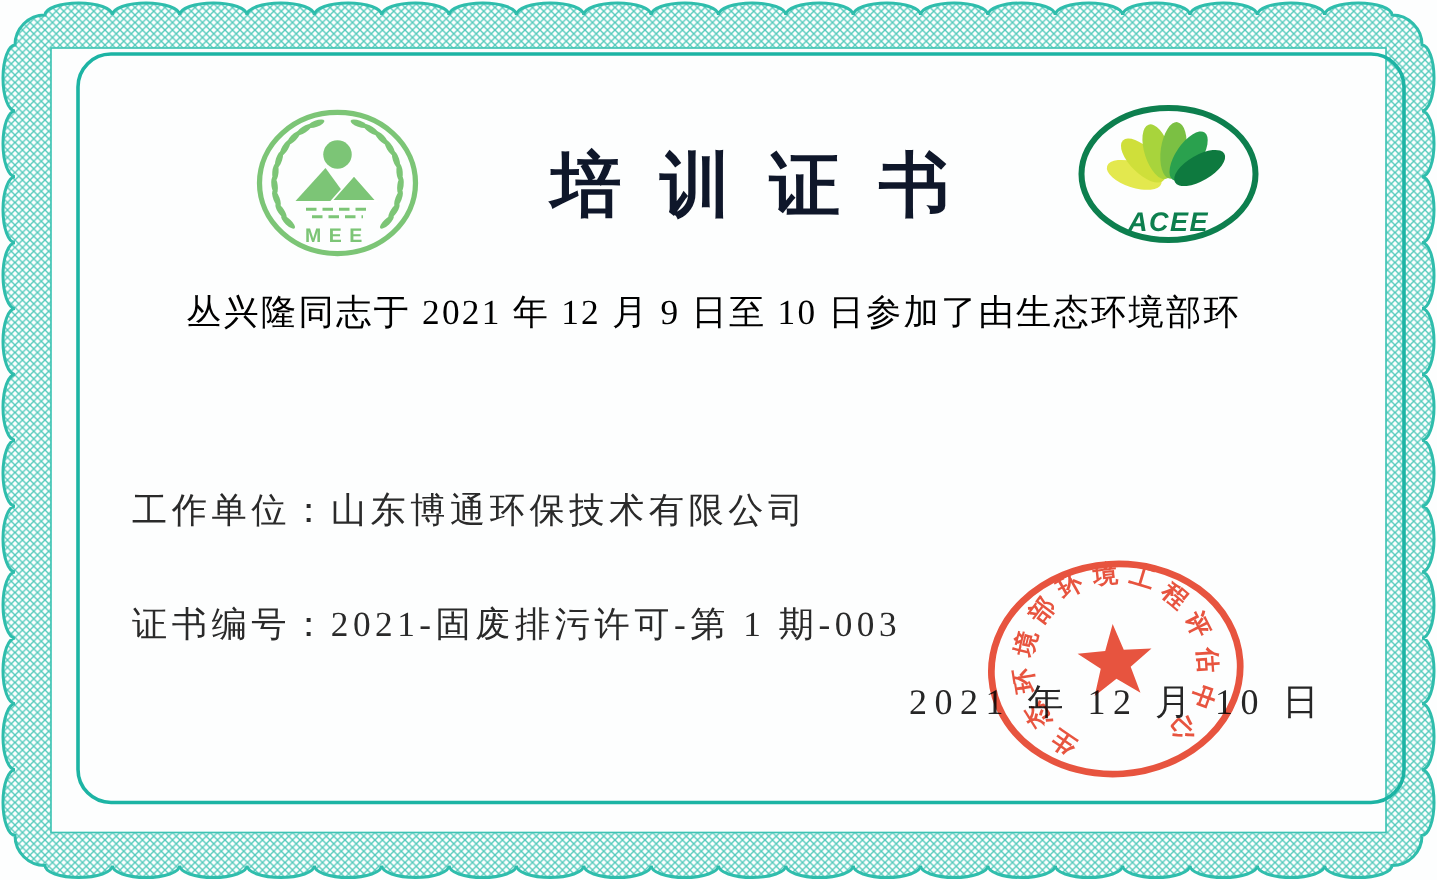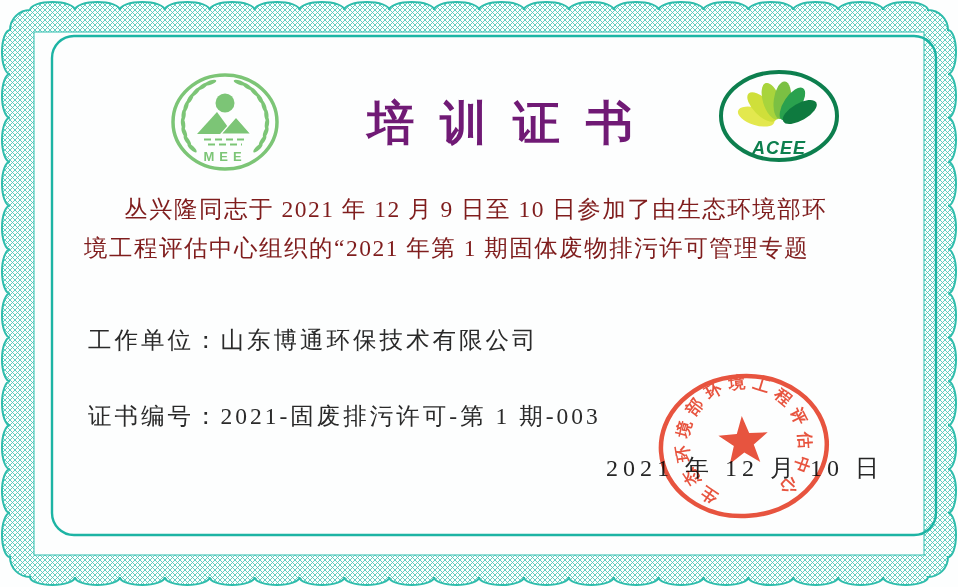--- a/index.html
+++ b/index.html
@@ -11,29 +11,29 @@
     font-family:"Liberation Serif","DejaVu Serif",serif;
     color:#262626;
   }
   .border-svg{position:absolute;left:0;top:0;}
   .logo{position:absolute;}
   .logo-mee{left:170px;top:72px;}
   .logo-acee{left:717px;top:68px;}
   .title{
     position:absolute;left:0;right:0;top:92px;
     text-align:center;
-    font-size:47px;font-weight:bold;color:#701a75;
+    font-size:47px;font-weight:bold;color:#0f172a;
     letter-spacing:0.55em;text-indent:0.55em;
     white-space:nowrap;
     padding-left:42px;
   }
   .paragraph{
     position:absolute;left:84px;top:190px;width:806px;
     font-size:23.5px;line-height:38.5px;letter-spacing:1.5px;
-    color:#7f1d1d;
+    color:#000000;
   }
   .paragraph .line{white-space:nowrap;}
   .paragraph .line.indent{text-indent:40px;}
   .info-line{
     position:absolute;left:88px;
     font-size:23.5px;letter-spacing:3px;color:#2a2a2a;
     white-space:nowrap;
   }
   .work-unit{top:324px;}
   .cert-no{top:376px;margin-top:24px;}
@@ -109,21 +109,20 @@
         <ellipse cx="54.58359213500126" cy="33.17464360891631" rx="8.5" ry="19" transform="rotate(-18 54.58359213500126 33.17464360891631)" fill="#a8d43c"></ellipse>
         <ellipse cx="65.34015442304157" cy="32.23356635020231" rx="8.5" ry="19" transform="rotate(8 65.34015442304157 32.23356635020231)" fill="#7bc043"></ellipse>
         <ellipse cx="75.42062968329793" cy="36.103098258679" rx="8.5" ry="19" transform="rotate(34 75.42062968329793 36.103098258679)" fill="#2aa14e"></ellipse>
         <ellipse cx="82.78460969082653" cy="44" rx="8.5" ry="19" transform="rotate(60 82.78460969082653 44)" fill="#0e7a3f"></ellipse>
       </g>
     <text x="62" y="86" text-anchor="middle" font-family="Liberation Sans, sans-serif" font-size="18" font-weight="bold" font-style="italic" letter-spacing="1" fill="#0d7f4e">ACEE</text>
   </svg>
 
   <div class="paragraph">
     <div class="line indent">丛兴隆同志于 2021 年 12 月 9 日至 10 日参加了由生态环境部环</div>
-    <div class="line">境工程评估中心组织的“2021 年第 1 期固体废物排污许可管理专题</div>
   </div>
 
   <div class="info-line work-unit">
     <span>工作单位：</span><span>山东博通环保技术有限公司</span>
   </div>
 
   <div class="info-line cert-no">
     <span>证书编号：</span><span>2021-固废排污许可-第 1 期-003</span>
   </div>
 

